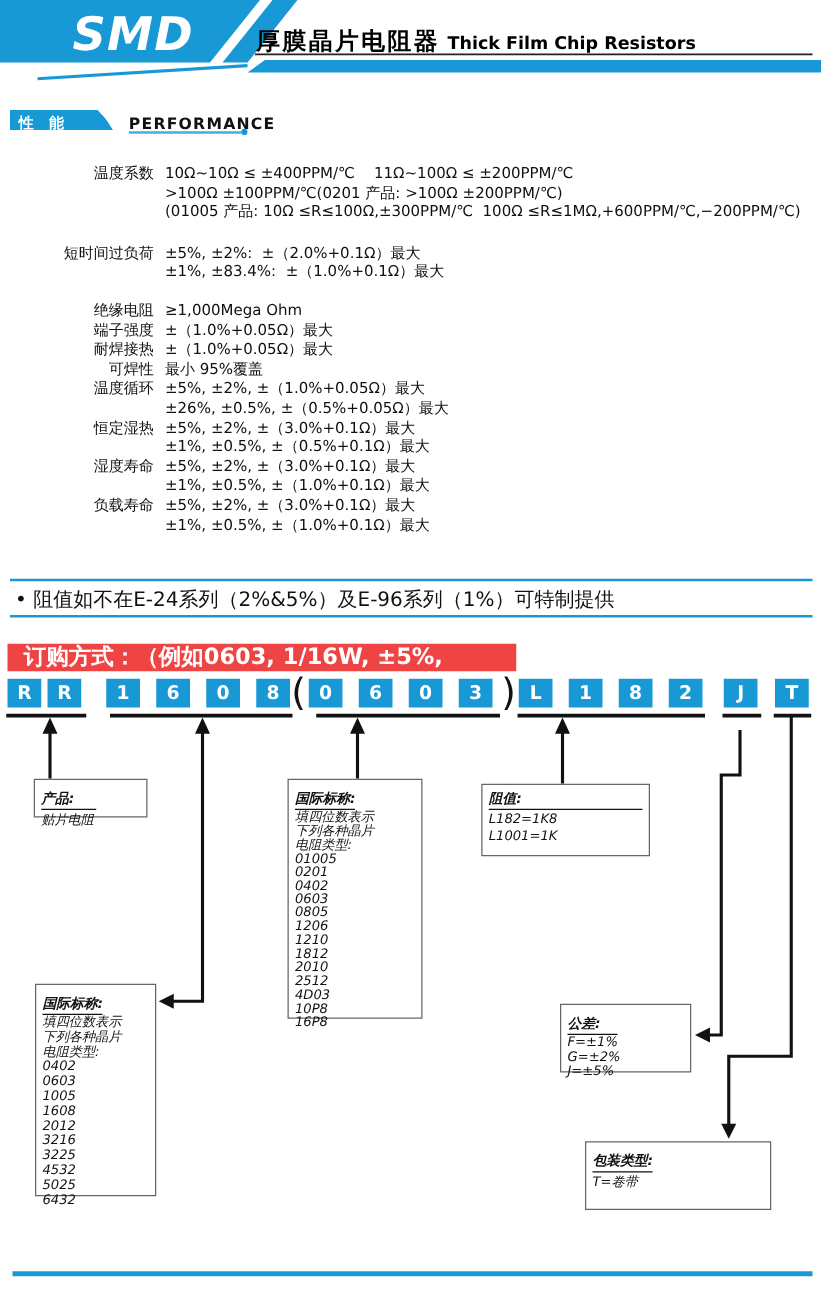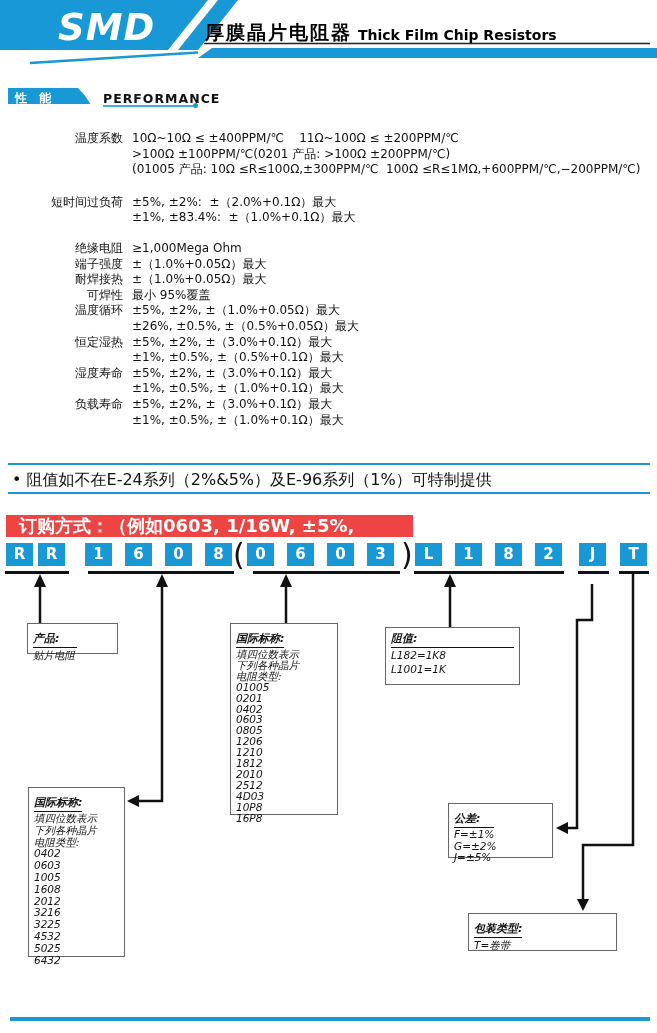--- a/index.html
+++ b/index.html
@@ -50,21 +50,21 @@
   .co-size-inch{left:230px;top:623px;width:108px;height:192px;}
   .co-size-inch .c-body{line-height:10.9px;}
   .co-resistance{left:385px;top:627px;width:135px;height:58px;}
   .co-resistance .c-title{display:block;}
   .co-resistance .c-body{line-height:13.5px;}
   .co-size-metric{left:28px;top:787px;width:97px;height:170px;}
   .co-size-metric .c-body{line-height:11.8px;}
   .co-tolerance{left:448px;top:803px;width:105px;height:55px;}
   .co-tolerance .c-title{min-width:40px;}
   .co-tolerance .c-body{line-height:11.5px;}
-  .co-packaging{left:468px;top:913px;width:149px;height:38px;}
+  .co-packaging{left:468px;top:913px;width:149px;height:55px;}
   .co-product .c-title{min-width:44px;}
   .footer-rule{position:absolute;left:10px;top:1017px;width:640px;height:4px;background:#1899d6;}
 </style>
 </head>
 <body>
 
 <div class="page">
 
   <svg width="657" height="70">
     <polygon points="0,0 208,0 168,50 0,50" fill="#1899d6"></polygon>

